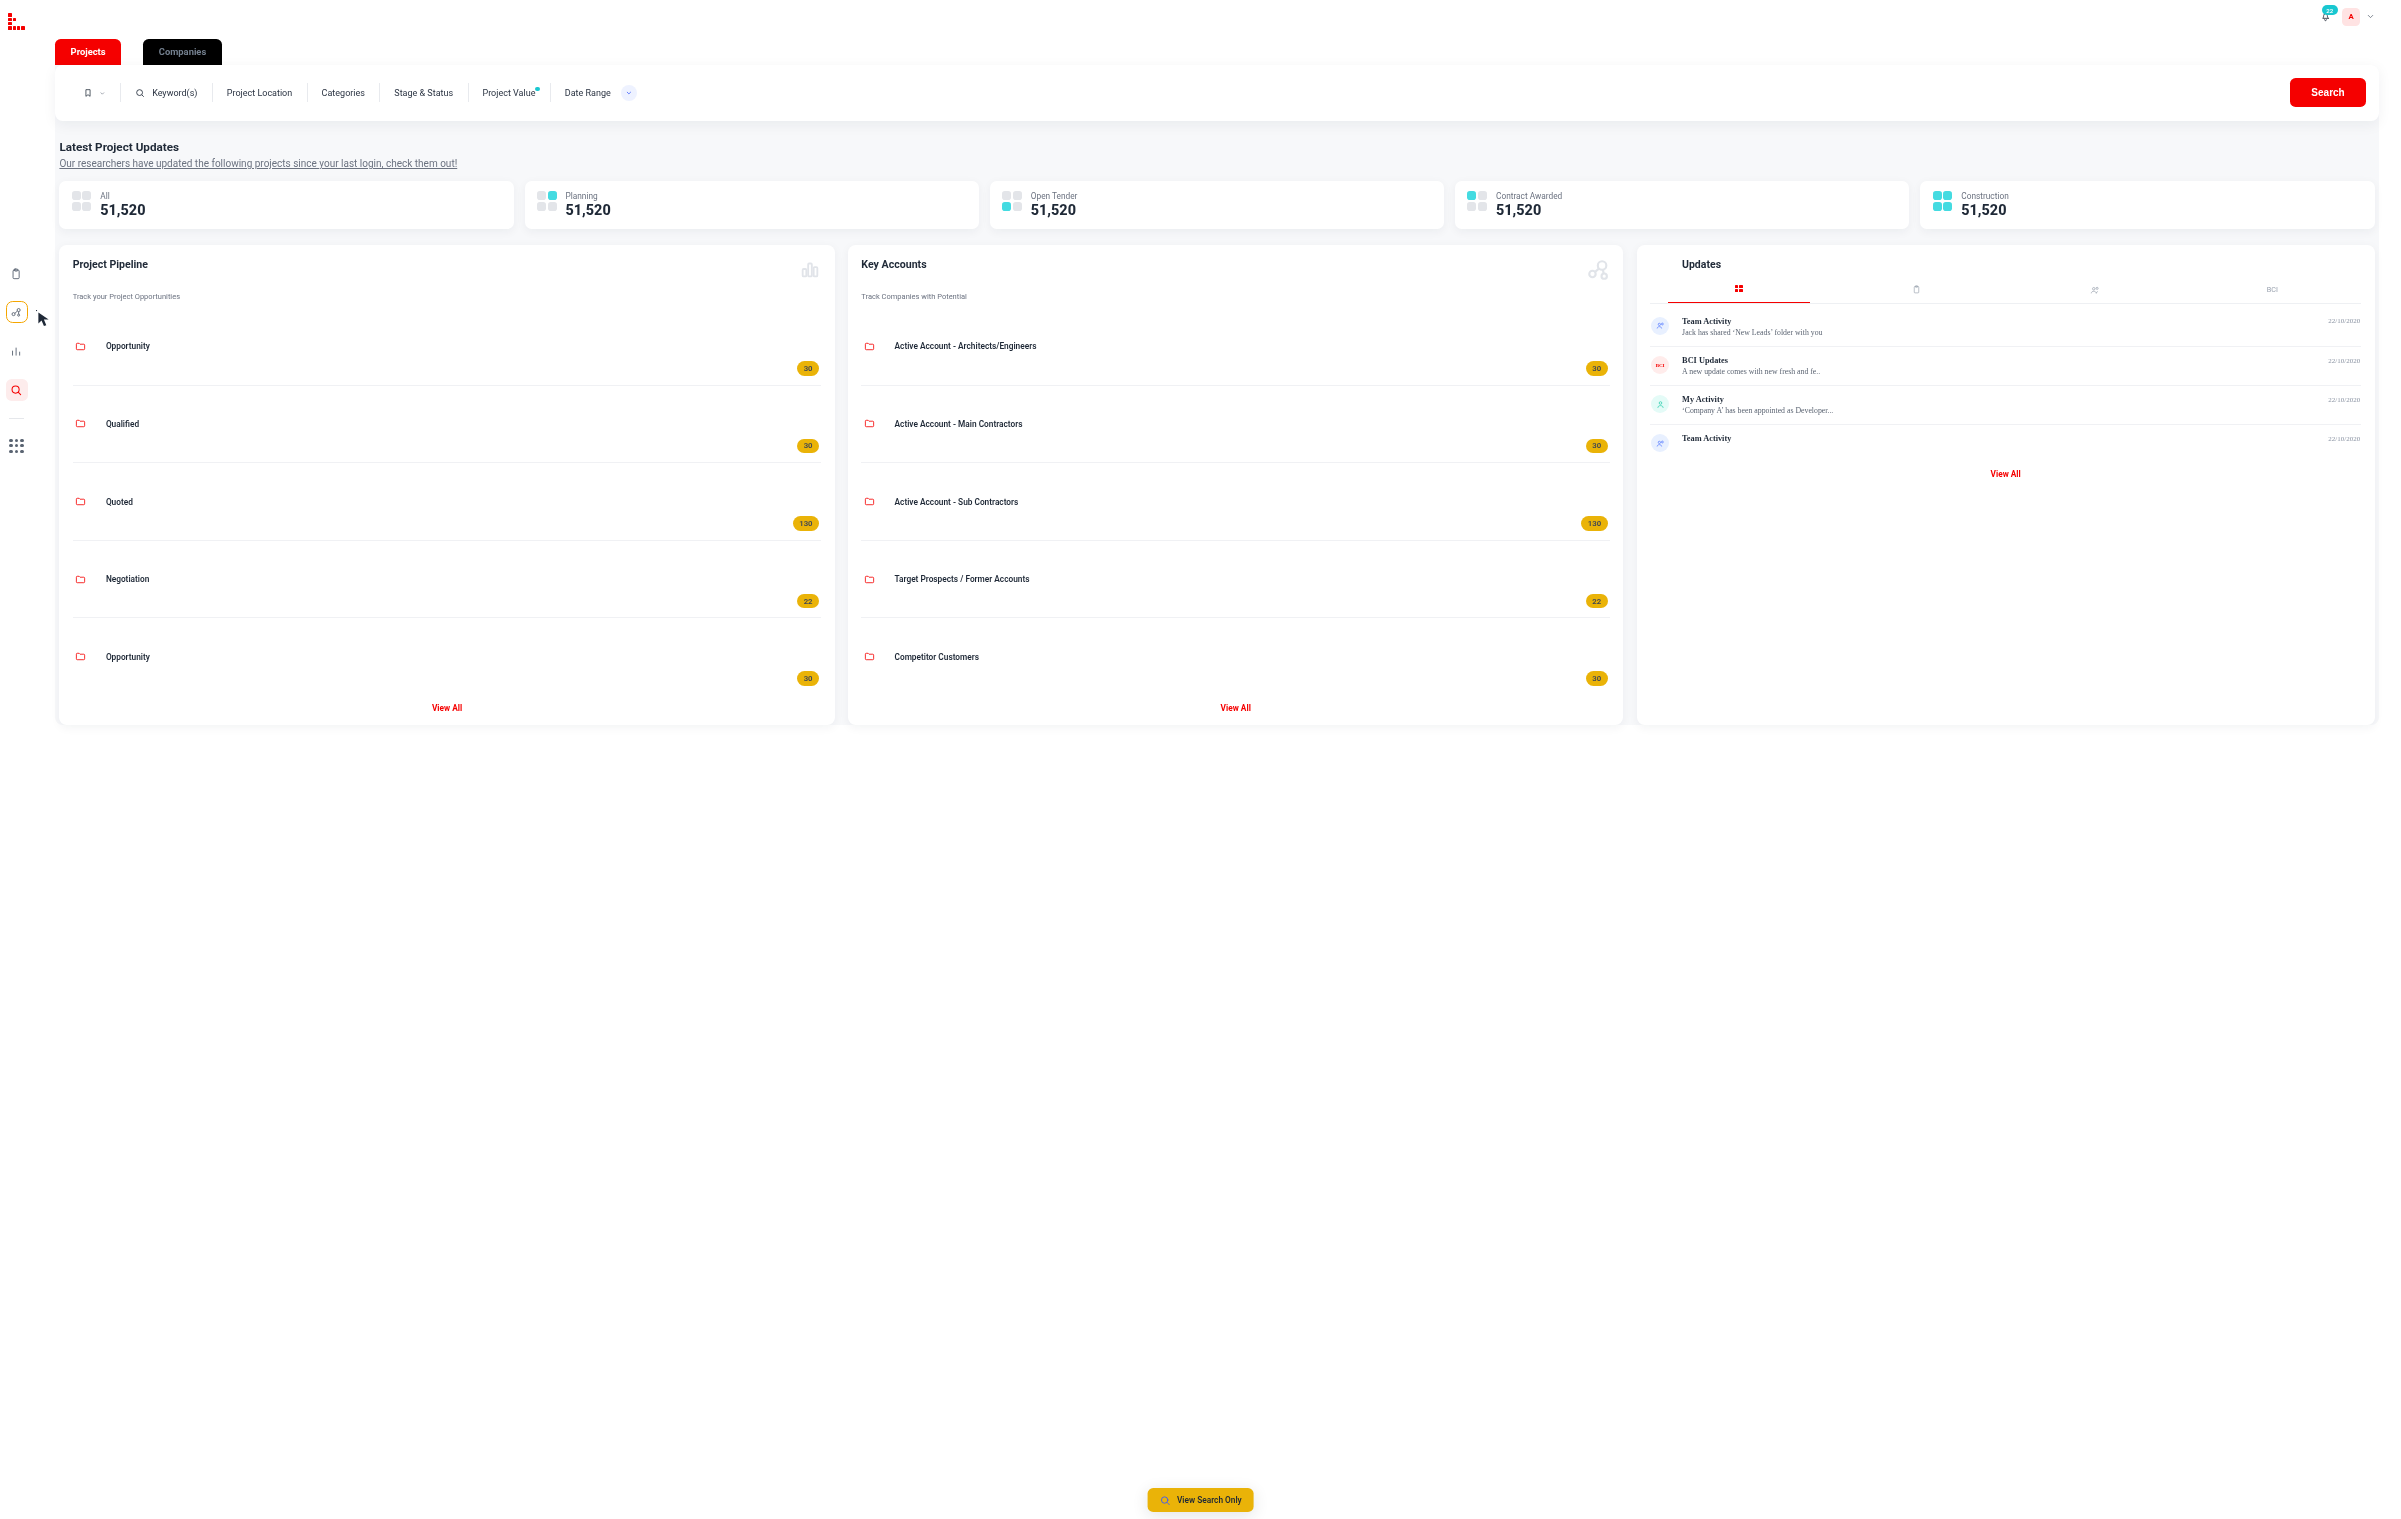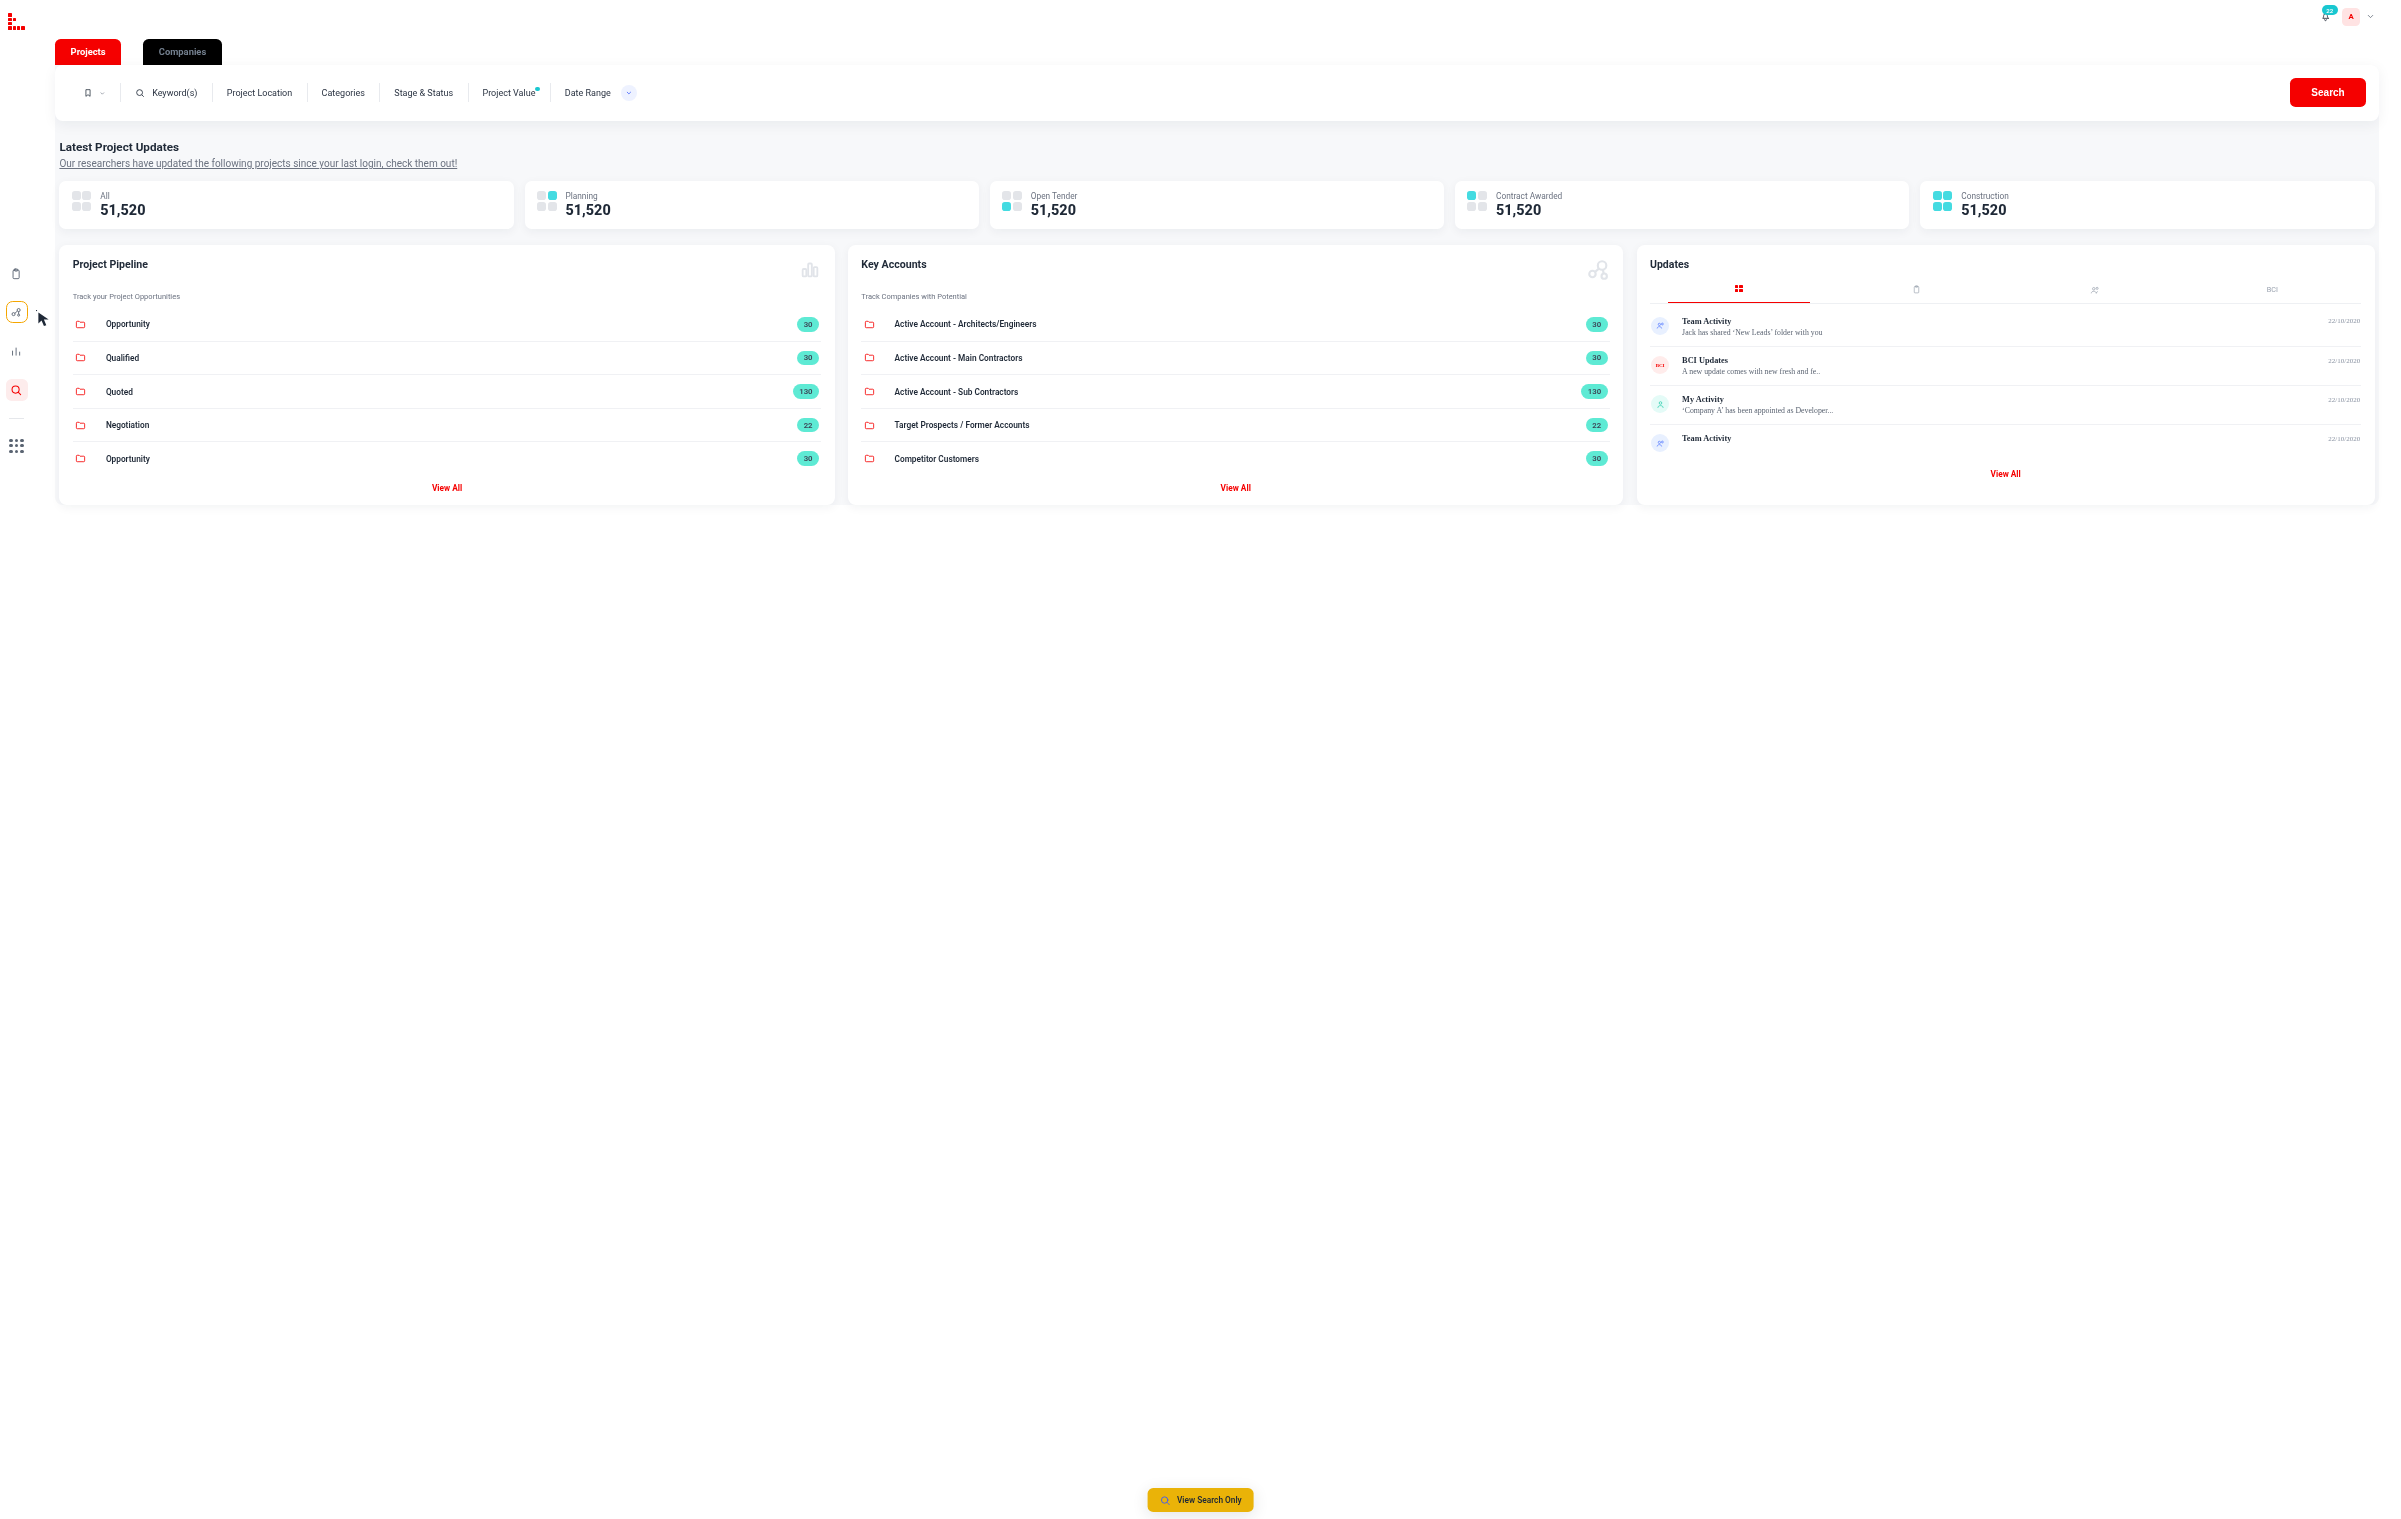--- a/index.html
+++ b/index.html
@@ -95,21 +95,21 @@
   .panel.updates { flex:0.95; }
   .panel-head { display:flex; justify-content:space-between; align-items:flex-start; margin-bottom:6.7px; }
   .panel-head h3 { font-size:10.6px; font-weight:700; }
   .panel-head p { font-size:7.5px; color:#6b7280; margin-top:21px; }
   .head-icon { color:#e1e4e9; }
   
   .listrow { display:flex; align-items:center; gap:20px; padding:9px 2.2px; border-bottom:0.6px solid #f0f1f4; cursor:pointer; }
   .listrow:last-of-type { border-bottom:none; }
   .folder-ic { color:#f50000; }
   .listrow .lbl { flex:1; font-size:8.3px; font-weight:600; color:#1f2937; }
-  .pill { background:#5eead4; color:#3c4556; font-weight:600; font-size:7.8px; padding:2.8px 6.7px; border-radius:555px; min-width:22px; text-align:center; }
+  .pill { background:#eab308; color:#3c4556; font-weight:600; font-size:7.8px; padding:2.8px 6.7px; border-radius:555px; min-width:22px; text-align:center;margin-top:44px; }
   .viewall { text-align:center; color:#f50000; font-weight:700; font-size:8.3px; padding:7.8px 0 2.2px; cursor:pointer; }
   
   .update-tabs { display:flex; border-bottom:0.6px solid #eef0f3; margin-bottom:4.4px; }
   .utab { flex:1; display:flex; justify-content:center; padding:5.6px 0 7.8px; color:#9aa2af; cursor:pointer; position:relative; font-size:7.2px; }
   .utab.active { color:#f50000; }
   .utab.active::after { content:""; position:absolute; left:10%; right:10%; bottom:-0.6px; height:1.1px; background:#f50000; }
   .utab .four { display:grid; grid-template-columns:repeat(2,3.3px); grid-template-rows:repeat(2,3.3px); gap:1.1px; }
   .utab .four span { background:currentColor; border-radius:0.6px; }
   
   .update-item { display:flex; gap:13px; padding:9px 1.1px; border-bottom:0.6px solid #f0f1f4;font-family:Liberation Serif, serif; }
@@ -468,21 +468,21 @@
                   </svg>
                 </span>
                 <span class="lbl">Competitor Customers</span>
                 <span class="pill">30</span>
               </div>
             </div>
           <div class="viewall">View All</div>
         </div>
 
         <div class="panel updates">
-          <h3 style="margin-bottom:7.8px;">Updates</h3>
+          <h3 style="margin-bottom:7.8px;margin-left:32px;">Updates</h3>
           <div class="update-tabs">
             <div class="utab active">
               <span class="four">
                   <span></span>
                   <span></span>
                   <span></span>
                   <span></span>
                 </span>
             </div>
             <div class="utab">

